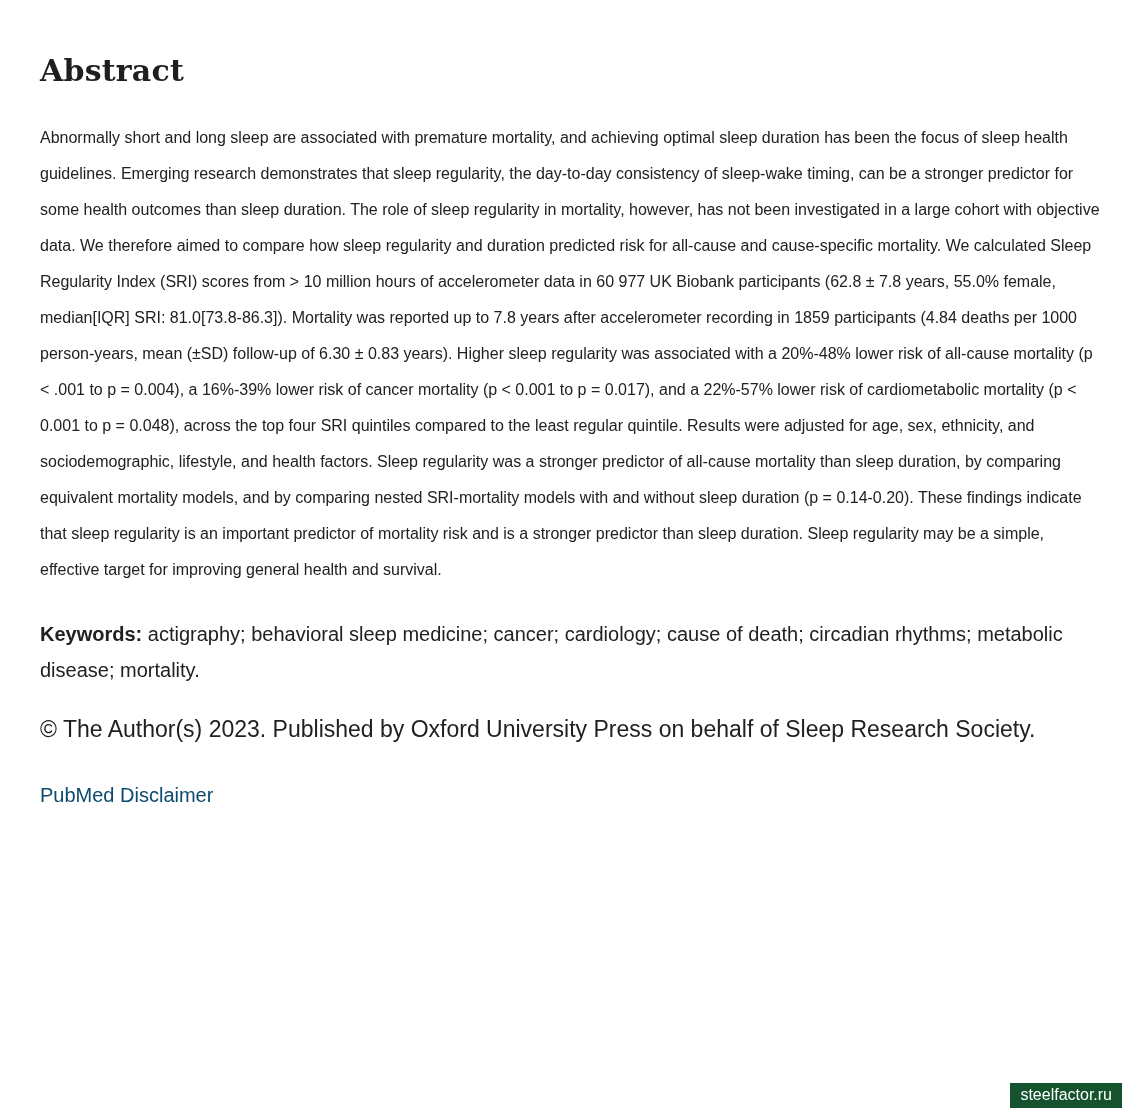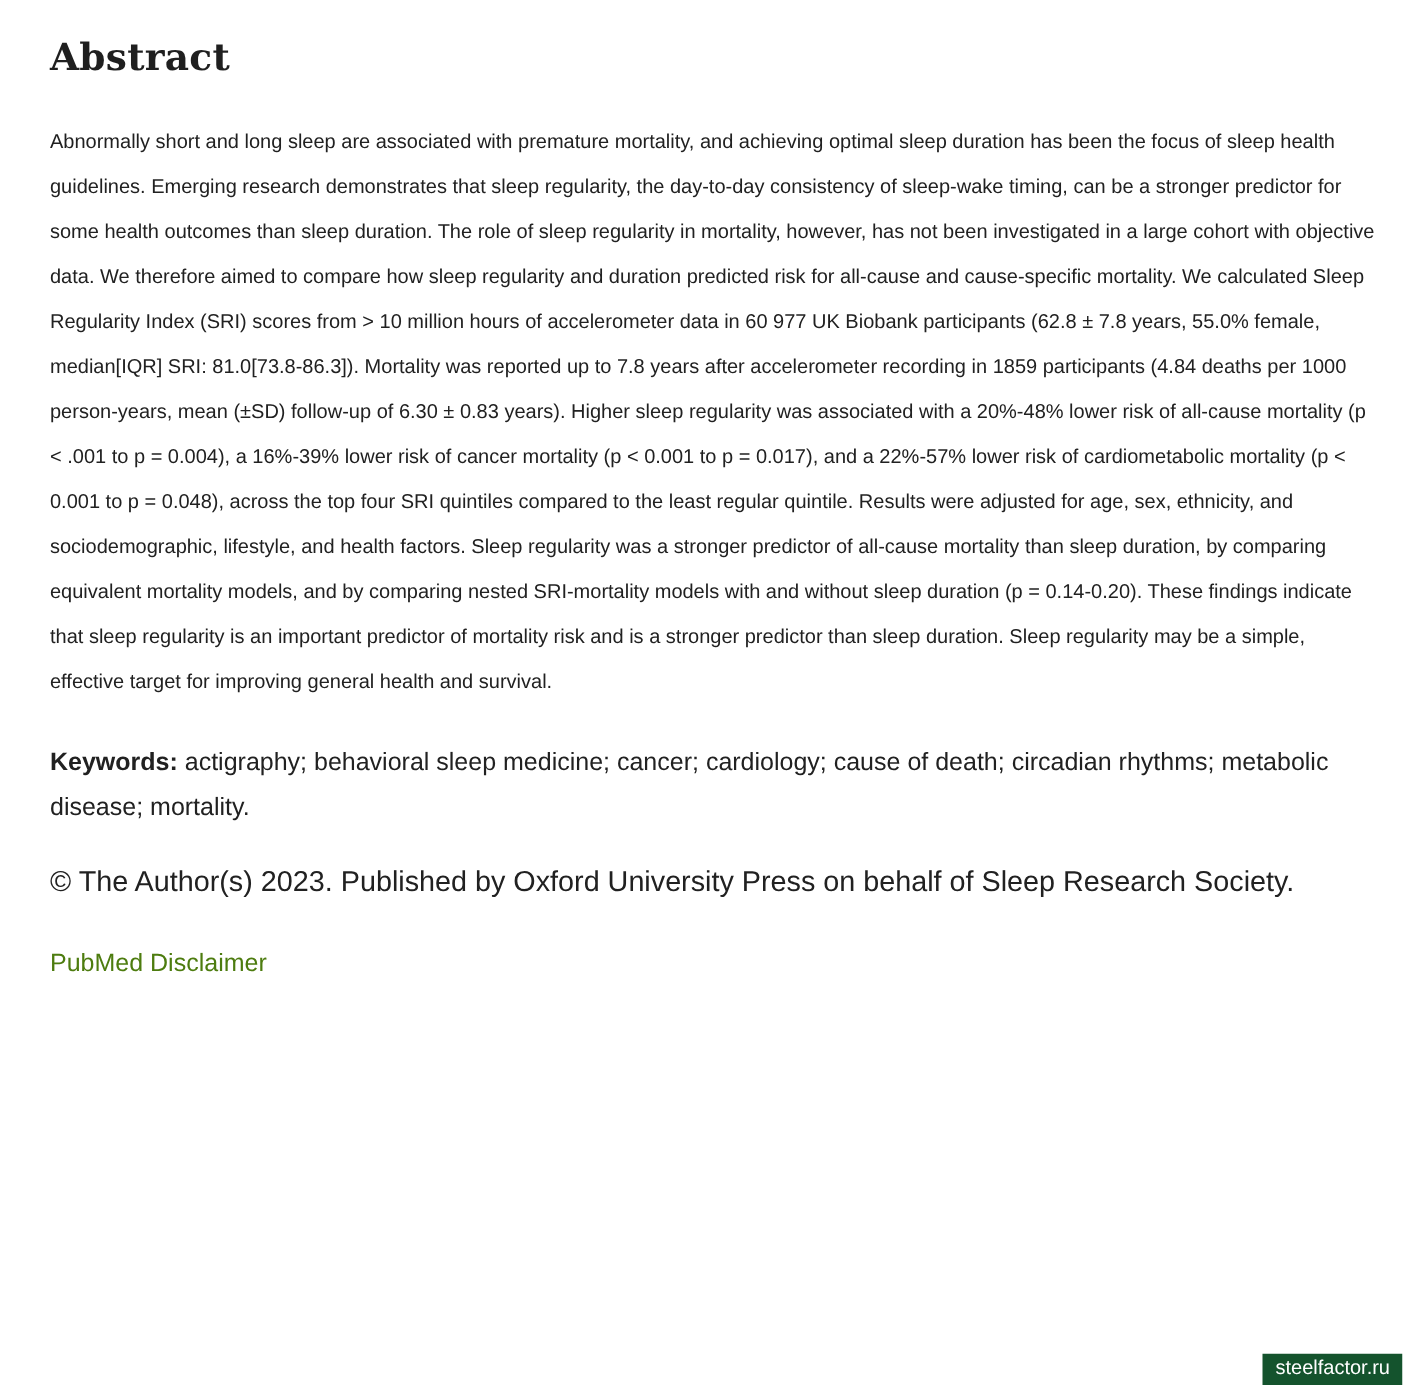--- a/index.html
+++ b/index.html
@@ -5,21 +5,21 @@
   * { margin: 0; padding: 0; box-sizing: border-box; }
   html, body {
     background: #ffffff;
     width: 1122px;
     min-height: 1108px;
     font-family: "Liberation Sans", sans-serif;
     color: #212121;
     position: relative;
   }
   .content {
-    padding: 28px 16px 0 40px;
+    padding: 52px 16px 0 40px;
     max-width: 1122px;
   }
   .abstract-heading {
     font-family: "DejaVu Serif", "Liberation Serif", serif;
     font-weight: 700;
     font-size: 30px;
     line-height: 38px;
     color: #1f1f1f;
     letter-spacing: 0.2px;
     margin: 0 0 30px 0;
@@ -42,21 +42,21 @@
   .copyright-para {
     font-size: 23px;
     line-height: 26px;
     color: #212121;
     margin: 6px 0 40px 0;
   }
   .disclaimer-link {
     display: inline-block;
     font-size: 20px;
     line-height: 26px;
-    color: #4d7c0f;
+    color: #0c4a6e;
     text-decoration: none;
     cursor: pointer;
     margin: 0 0 30px 0;
   }
   .watermark {
     position: absolute;
     right: 0;
     bottom: 0;
     background: #14532d;
     color: #ffffff;

